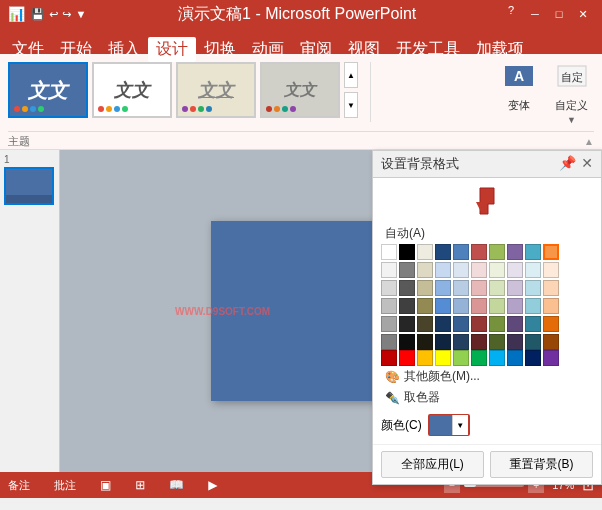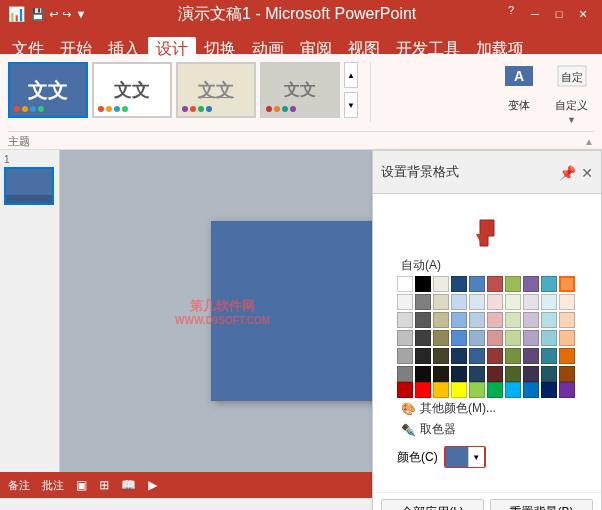--- a/index.html
+++ b/index.html
@@ -62,20 +62,21 @@
       width: 80px;
       height: 56px;
       border: 2px solid #0078d7;
       background: #4a6fa5;
       display: flex;
       align-items: center;
       justify-content: center;
       cursor: pointer;
       position: relative;
       overflow: hidden;
+      font-style: italic;
     }
     .theme-thumb.active { border-color: #0078d7; }
     .theme-thumb:nth-child(2) { border-color: #ccc; background: white; }
     .theme-thumb:nth-child(3) { border-color: #ccc; background: #f5f5f5; }
     .theme-thumb:nth-child(4) { border-color: #ccc; background: #e8e8e8; }
     .theme-text { font-size: 20px; font-weight: bold; color: white; }
     .theme-text-2 { font-size: 18px; font-weight: bold; color: #555; }
     .theme-text-3 { font-size: 18px; font-weight: bold; color: #888; text-decoration: underline; }
     .theme-text-4 { font-size: 16px; font-weight: bold; color: #777; }
     .color-dots { position: absolute; bottom: 4px; left: 4px; display: flex; gap: 2px; }
@@ -163,29 +164,29 @@
       top: 0;
       right: 0;
       width: 230px;
       background: white;
       border: 1px solid #ccc;
       box-shadow: 2px 2px 6px rgba(0,0,0,0.2);
       z-index: 10;
     }
     .bg-panel-header {
       background: #f0f0f0;
-      padding: 12px 8px;
-      display: flex;
-      align-items: flex-end;
+      padding: 4px 8px;
+      display: flex;
+      align-items: flex-start;
       justify-content: space-between;
       border-bottom: 1px solid #ccc;
     }
     .bg-panel-close { cursor: pointer; font-size: 14px; color: #666; background: none; border: none; }
 
-    .bg-panel-body { padding: 24px; }
+    .bg-panel-body { padding: 8px; }
 
     
     .auto-btn {
       display: block;
       width: 100%;
       text-align: left;
       padding: 2px 4px;
       font-size: 12px;
       background: none;
       border: none;
@@ -266,21 +267,21 @@
     .status-bar {
       height: 26px;
       background: #c0392b;
       display: flex;
       align-items: center;
       justify-content: space-between;
       padding: 0 8px;
       color: white;
       font-size: 11px;
     }
-    .status-left { display: flex; gap: 12px; align-items: center; }
+    .status-left { display: flex; gap: 24px; align-items: center; }
     .status-right { display: flex; gap: 8px; align-items: center; }
     .zoom-control { display: flex; align-items: center; gap: 4px; }
     .zoom-btn { width: 16px; height: 16px; background: rgba(255,255,255,0.3); border: none; color: white; cursor: pointer; display: flex; align-items: center; justify-content: center; font-size: 10px; }
     .zoom-bar { width: 60px; height: 4px; background: rgba(255,255,255,0.4); position: relative; border-radius: 2px; }
     .zoom-fill { width: 20%; height: 100%; background: white; border-radius: 2px; }
   </style>
 </head>
 <body>
 
 <div class="title-bar">
@@ -406,21 +407,20 @@
     <div class="slide-thumb">
       <div style="position:absolute;inset:0;background:#4a6fa5;"></div>
       <div style="position:absolute;bottom:0;left:0;right:0;height:8px;background:#3a5a8a;"></div>
     </div>
   </div>
 
   <div class="canvas-area">
     <div class="slide-canvas"></div>
 
     <div class="watermark">
-      <div>第几软件网</div>
       <div style="font-size:10px;">WWW.D9SOFT.COM</div>
     </div>
   </div>
 
   <div class="bg-panel">
     <div class="bg-panel-header">
       <span style="font-size:13px;color:#333;">设置背景格式</span>
       <div style="display:flex;gap:4px;">
         <button class="bg-panel-close" title="pin">📌</button>
         <button class="bg-panel-close">✕</button>

